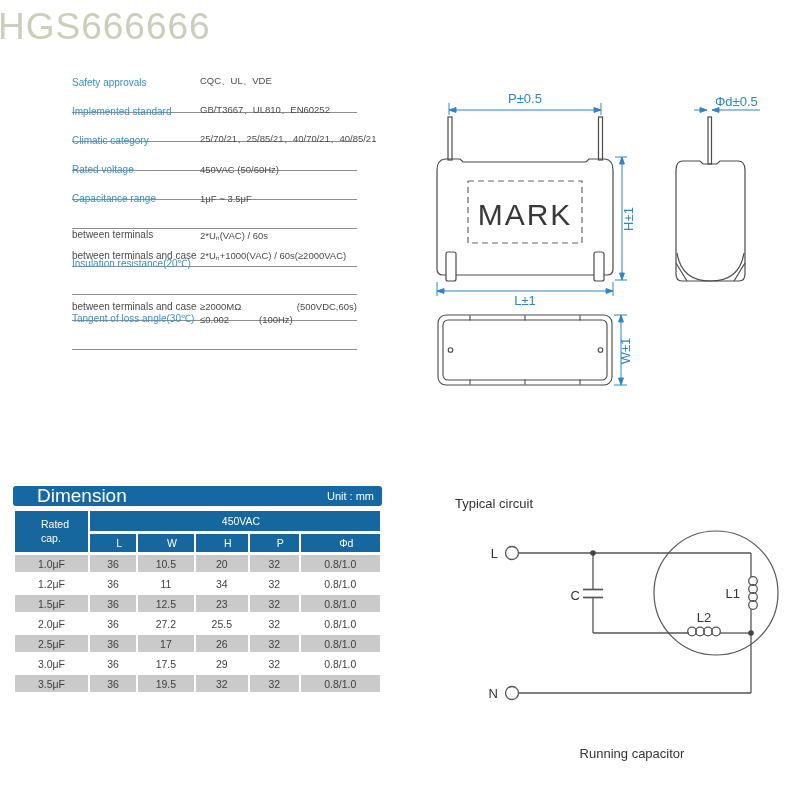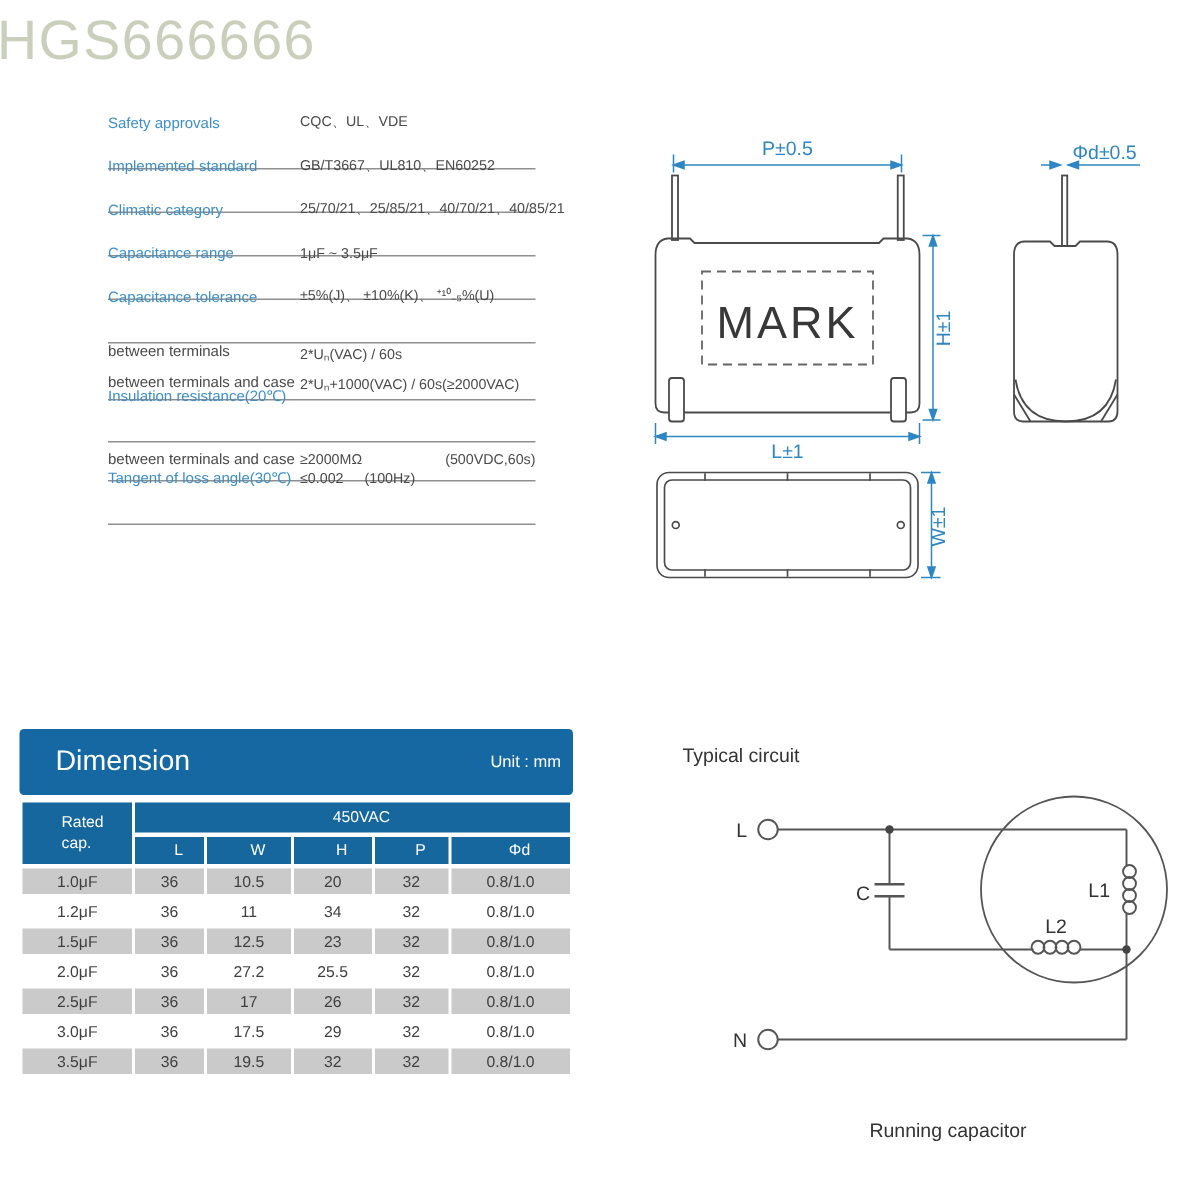--- a/index.html
+++ b/index.html
@@ -11,25 +11,25 @@
   #spec{left:72px;top:84px;width:285px;}
   .spec-row{display:flex;align-items:flex-end;box-sizing:border-box;height:29px;
     padding-bottom:24px;border-bottom:1px solid #8f8f8f;}
   .spec-row.header{height:28px;}
   .spec-row.sub{height:19px;border-bottom:none;align-items:flex-start;padding-bottom:2px;}
   .spec-row.subline{height:19px;align-items:center;padding-bottom:3px;}
   .spec-row.isub{height:26px;align-items:center;padding-bottom:3px;}
   .spec-label{flex:0 0 128px;font-size:10px;color:#3d8ec9;white-space:nowrap;}
   .spec-row.sub .spec-label,.spec-row.subline .spec-label,.spec-row.isub .spec-label{color:#4a4a4a;}
   .spec-value{font-size:9.5px;color:#4a4a4a;white-space:nowrap;}
-  .spec-value2{font-size:9.5px;color:#4a4a4a;margin-left:14px;white-space:nowrap;}
+  .spec-value2{font-size:9.5px;color:#4a4a4a;margin-left:30px;white-space:nowrap;}
   .spec-value2.right{margin-left:auto;}
   
   #dimpanel{left:13px;top:486px;width:369px;}
-  #dimbar{height:44px;background:#1668a3;border-radius:3px;display:flex;align-items:center;
+  #dimbar{height:20px;background:#1668a3;border-radius:3px;display:flex;align-items:center;
     padding:0 8px 0 24px;box-sizing:border-box;}
   #dimtitle{color:#fff;font-size:19px;}
   #dimunit{color:#fff;font-size:11px;margin-left:auto;}
   #dimtable{margin-top:2px;width:100%;border-collapse:separate;border-spacing:2px 3px;}
   #dimtable th{background:#15679e;color:#fff;font-weight:400;font-size:10.5px;padding-left:13px;}
   #dimtable .corner{width:46px;text-align:left;padding-left:26px;font-size:10.5px;line-height:1.25;}
   #dimtable thead tr:first-child th{height:18px;}
   #dimtable thead tr:last-child th{height:16px;}
   #dimtable td{height:15px;text-align:center;font-size:10.5px;color:#3f3f3f;background:#fff;}
   #dimtable tbody tr:nth-child(odd) td{background:#cacaca;}
@@ -50,26 +50,26 @@
     </div>
     <div class="spec-row normal">
       <span class="spec-label">Implemented standard</span>
       <span class="spec-value">GB/T3667、UL810、EN60252</span>
     </div>
     <div class="spec-row normal">
       <span class="spec-label">Climatic category</span>
       <span class="spec-value">25/70/21、25/85/21、40/70/21、40/85/21</span>
     </div>
     <div class="spec-row normal">
+      <span class="spec-label">Rated voltage</span>
+      <span class="spec-value">450VAC (50/60Hz)</span>
+    </div>
+    <div class="spec-row normal">
       <span class="spec-label">Capacitance range</span>
       <span class="spec-value">1μF ~ 3.5μF</span>
-    </div>
-    <div class="spec-row normal">
-      <span class="spec-label">Capacitance tolerance</span>
-      <span class="spec-value">±5%(J)、 ±10%(K)、 ⁺¹⁰₋₅%(U)</span>
     </div>
     <div class="spec-row sub">
       <span class="spec-label">between terminals</span>
       <span class="spec-value">2*Uₙ(VAC) / 60s</span>
     </div>
     <div class="spec-row subline">
       <span class="spec-label">between terminals and case</span>
       <span class="spec-value">2*Uₙ+1000(VAC) / 60s(≥2000VAC)</span>
     </div>
     <div class="spec-row header">

